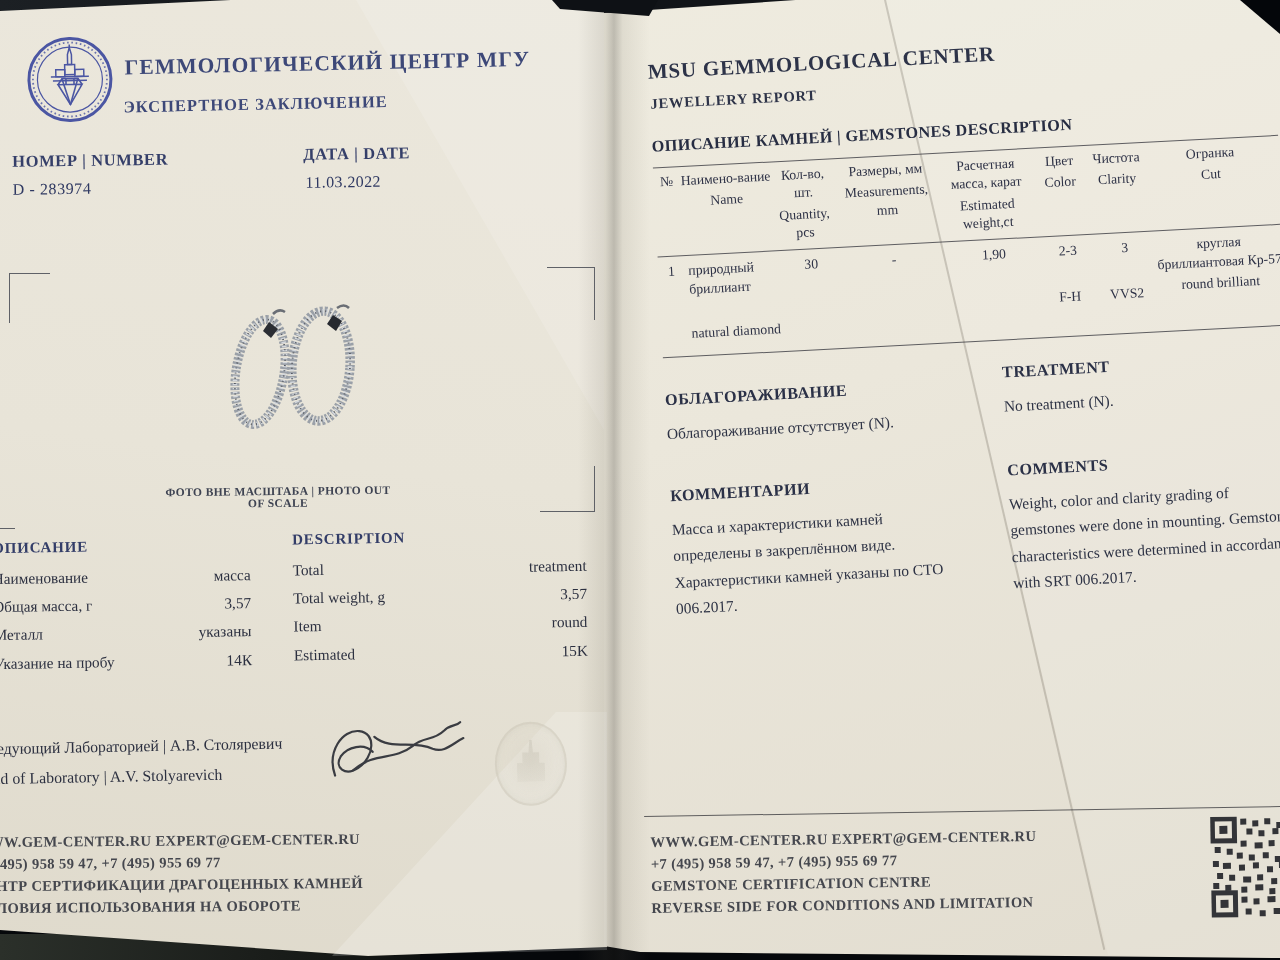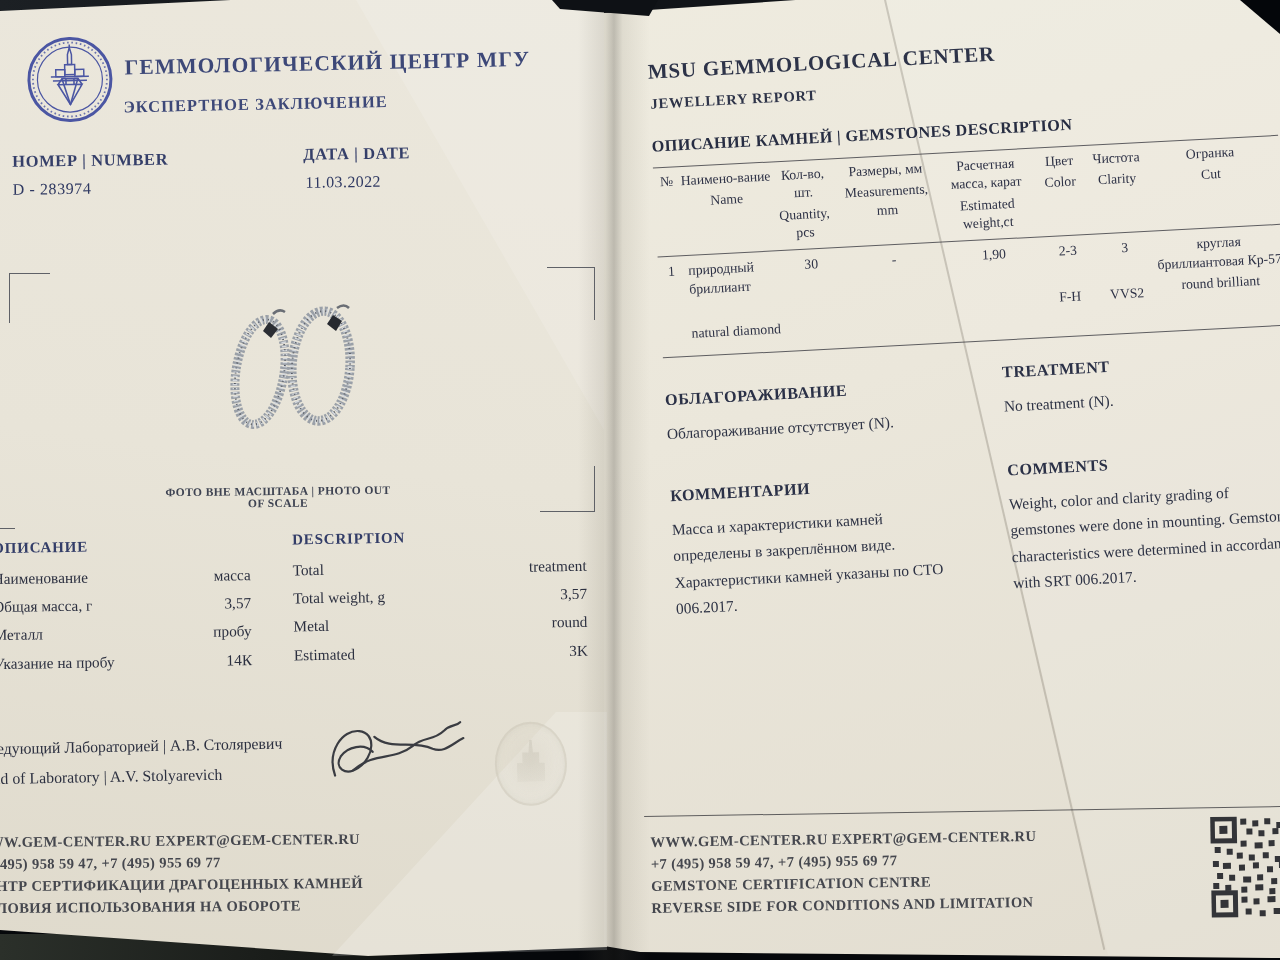--- a/index.html
+++ b/index.html
@@ -198,43 +198,43 @@
       <div class="desc-row">
         <span>Наименование</span>
         <span>масса</span>
       </div>
       <div class="desc-row">
         <span>Общая масса, г</span>
         <span>3,57</span>
       </div>
       <div class="desc-row">
         <span>Металл</span>
-        <span>пробу</span>
+        <span>указаны</span>
       </div>
       <div class="desc-row">
         <span>Указание на пробу</span>
         <span>14К</span>
       </div>
     </div>
     <div class="abs desc-col dc-en">
       <div class="desc-row">
         <span>Total</span>
         <span>treatment</span>
       </div>
       <div class="desc-row">
         <span>Total weight, g</span>
         <span>3,57</span>
       </div>
       <div class="desc-row">
-        <span>Metal</span>
+        <span>Item</span>
         <span>round</span>
       </div>
       <div class="desc-row">
         <span>Estimated</span>
-        <span>3K</span>
+        <span>15K</span>
       </div>
     </div>
   </div>
 
   <div class="abs rot l-sign">
     <div class="abs sig-ru">Заведующий Лабораторией  | А.В. Столяревич</div>
     <div class="abs sig-en">Head of Laboratory  | A.V. Stolyarevich</div>
     <svg class="abs" style="left:318px;top:0;" width="152" height="88" viewBox="0 0 152 88">
       <g fill="none" stroke="#23262e" stroke-width="2.2" stroke-linecap="round" opacity="0.88">
         <path d="M16,60 C8,36 24,14 41,16 C58,18 56,42 39,53 C26,61 15,52 22,41 C29,31 46,28 54,37"></path>

